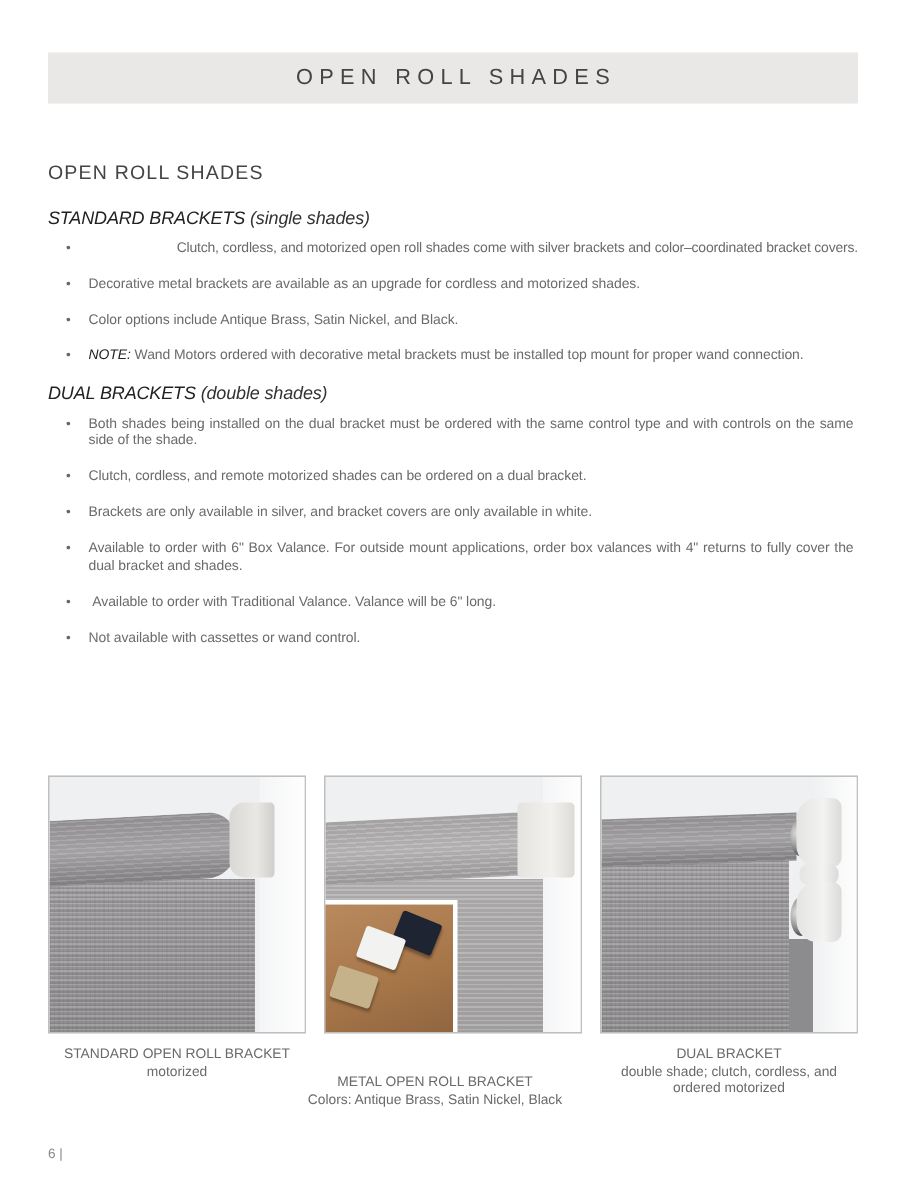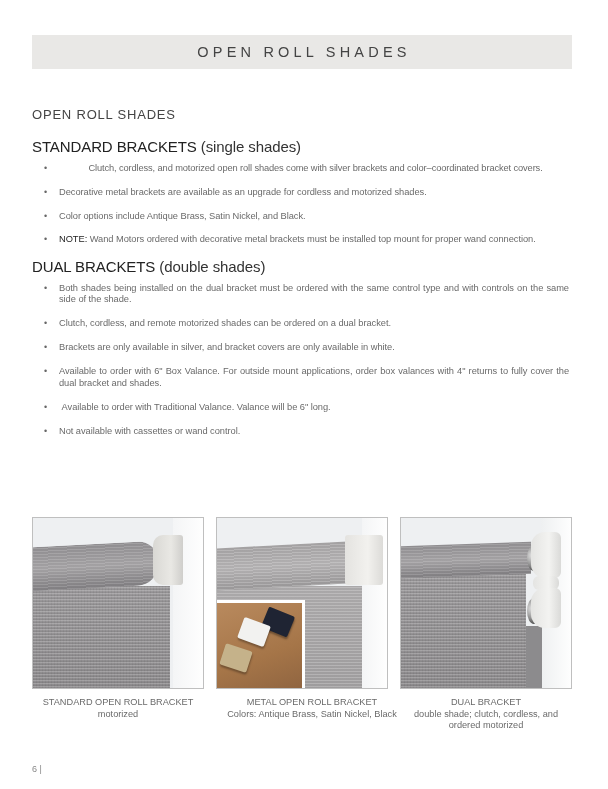--- a/index.html
+++ b/index.html
@@ -13,31 +13,31 @@
   .banner-title {
     font-size: 14.5px; letter-spacing: 4.2px; color: #444; font-weight: normal;
     padding-left: 4px;
   }
 
   .section-title {
     position: absolute; left: 32px; top: 107px; font-size: 13px; letter-spacing: 0.8px; color: #444;
   }
 
   .content { position: absolute; left: 32px; top: 138px; width: 540px; }
-  .subhead { font-size: 15px; color: #222; margin-bottom: 8px; letter-spacing: -0.1px; }
+  .subhead { font-size: 12px; color: #222; margin-bottom: 8px; letter-spacing: -0.1px; font-style: italic; }
   .subhead .paren { color: #333; }
   ul.bullets { list-style: none; margin: 0 0 0 0; }
   ul.bullets li {
     position: relative; padding-left: 27px; font-size: 9.3px; line-height: 11.5px; color: #6a6a6a;
     margin-bottom: 12.5px; letter-spacing: -0.05px; text-align: justify; padding-right: 3px;
   }
   ul.bullets li::before {
     content: "\2022"; position: absolute; left: 12px; top: 0; color: #666; font-size: 9px;
   }
-  ul.bullets li .note { color: #222; font-weight: normal; }
+  ul.bullets li .note { color: #222; font-weight: normal; font-style: italic; }
   .group { margin-bottom: 0; }
   .group.g1 ul.bullets li { margin-bottom: 12px; }
 
   .photos { position: absolute; top: 517px; left: 32px; width: 540px; height: 172px; }
   .photo {
     position: absolute; top: 0; height: 172px; border: 1px solid #bfbfbf; overflow: hidden;
     background: #eef0f2;
   }
   .p1 { left: 0; width: 172px; }
   .p2 { left: 184px; width: 172px; }
@@ -78,21 +78,21 @@
     border-radius: 14px 6px 6px 14px;
   }
   .knob { position: absolute; border-radius: 50%; background: radial-gradient(circle at 40% 40%, #e8e8e8, #8a8a8a 60%, #3a3a3a); }
 
   .captions { position: absolute; top: 697px; left: 32px; width: 540px; }
   .caption {
     position: absolute; top: 0; width: 184px; text-align: center; font-size: 9.2px;
     line-height: 11.5px; color: #6a6a6a;
   }
   .c1 { left: -6px; }
-  .c2 { left: 188px; }
+  .c2 { left: 166px; margin-top: 19px; }
   .c3 { left: 362px; }
 
   .page-num { position: absolute; left: 32px; top: 764px; font-size: 9px; color: #888; }
 </style>
 </head>
 <body>
 
 <div class="banner">
   <span class="banner-title">OPEN ROLL SHADES</span>
 </div>
@@ -100,21 +100,21 @@
 <div class="section-title">OPEN ROLL SHADES</div>
 
 <div class="content">
 
   <div class="group g0">
     <div class="subhead">
       <span>STANDARD BRACKETS</span>
       <span class="paren">(single shades)</span>
     </div>
     <ul class="bullets">
-      <li style="padding-right:0;text-align:center;letter-spacing:-0.12px;"><span>Clutch, cordless, and motorized open roll shades come with silver brackets and color–coordinated bracket covers.</span></li>
+      <li style="padding-right:0;text-align:right;letter-spacing:-0.12px;"><span>Clutch, cordless, and motorized open roll shades come with silver brackets and color–coordinated bracket covers.</span></li>
     </ul>
   </div>
 
   <div class="group g1">
     <ul class="bullets">
       <li><span>Decorative metal brackets are available as an upgrade for cordless and motorized shades.</span></li>
       <li><span>Color options include Antique Brass, Satin Nickel, and Black.</span></li>
       <li style="text-align:left;padding-right:24px;"><span class="note">NOTE:</span> <span>Wand Motors ordered with decorative metal brackets must be installed top mount for proper wand connection.</span></li>
     </ul>
   </div>

